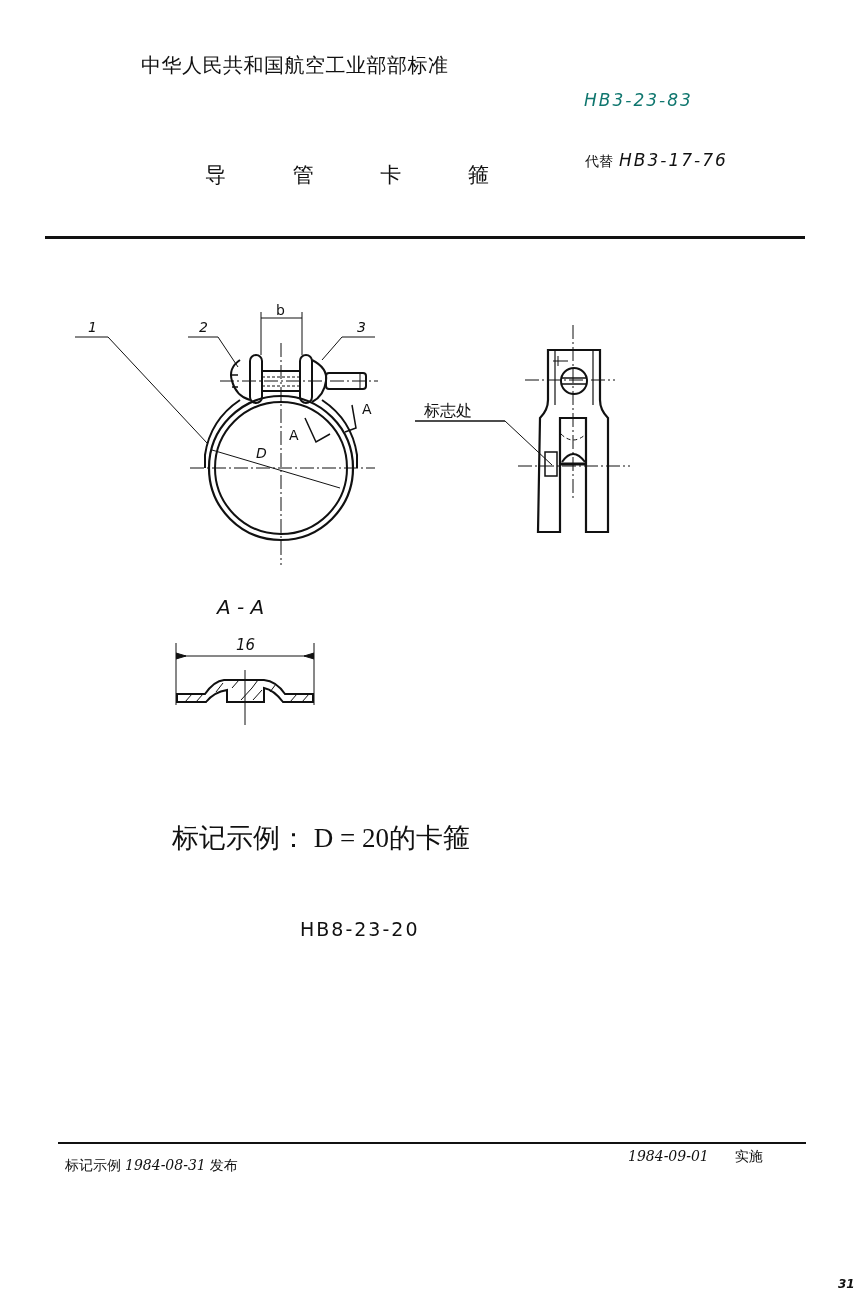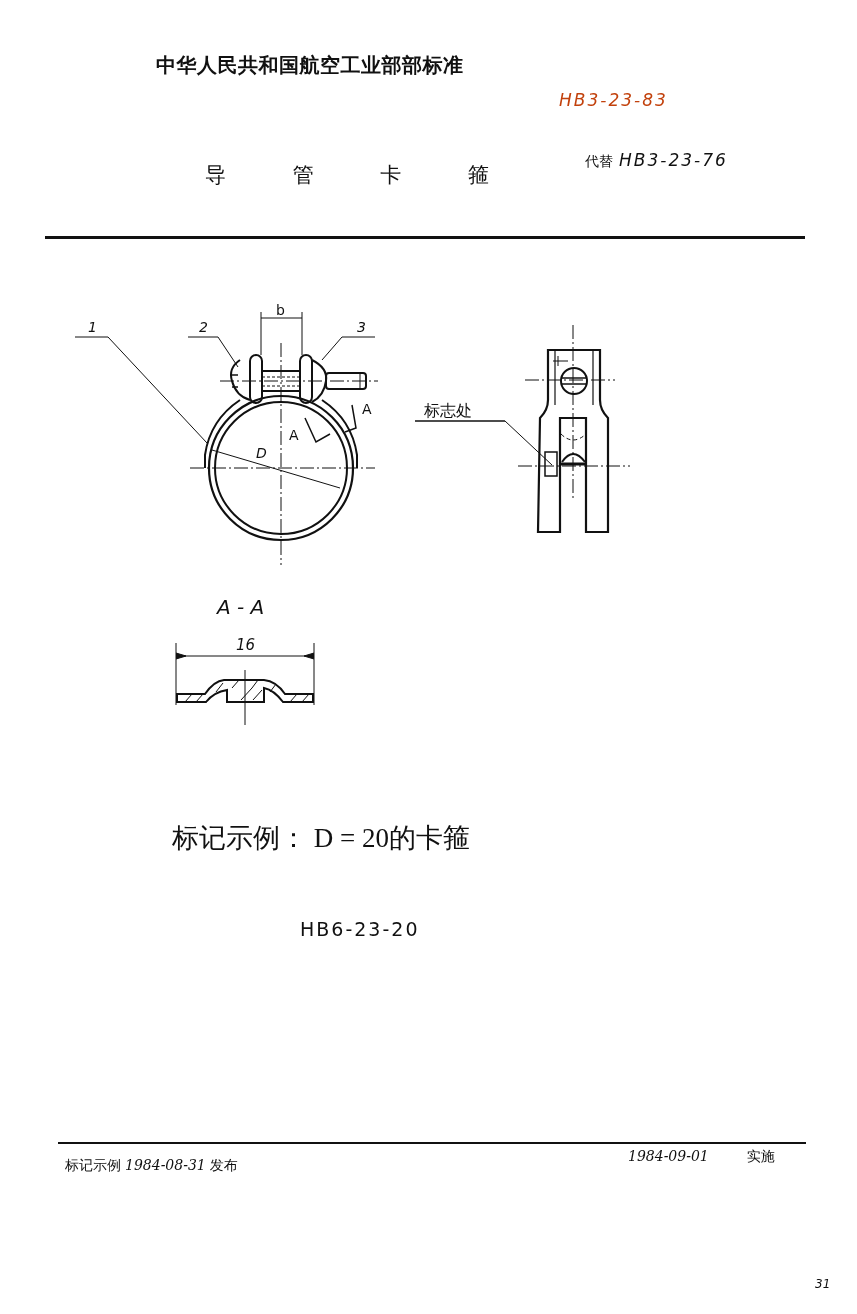--- a/index.html
+++ b/index.html
@@ -2,26 +2,26 @@
 <html><head>
   <meta charset="utf-8">
   <style>
     html, body { margin: 0; padding: 0; background: #ffffff; }
     body {
       width: 857px; height: 1314px; position: relative; overflow: hidden;
       font-family: "DejaVu Sans", sans-serif; color: #111;
     }
     .abs { position: absolute; }
     .org-title {
-      left: 156px; top: 52px; font-size: 20px; font-weight: bold; letter-spacing: 0.5px;
+      left: 141px; top: 52px; font-size: 20px; font-weight: normal; letter-spacing: 0.5px;
       font-family: "DejaVu Sans", sans-serif;
     }
     .std-no {
-      left: 559px; top: 90px; font-size: 17px; font-style: italic; letter-spacing: 2px;
-      font-family: "DejaVu Sans", sans-serif; color: #c2410c;
+      left: 584px; top: 90px; font-size: 17px; font-style: italic; letter-spacing: 2px;
+      font-family: "DejaVu Sans", sans-serif; color: #0f766e;
     }
     .doc-title {
       left: 205px; top: 161px; font-size: 21px; letter-spacing: 30px;
       font-family: "DejaVu Serif", serif;
     }
     .replaces {
       left: 585px; top: 150px; font-size: 14px; font-family: "DejaVu Sans", sans-serif;
     }
     .replaces .code { font-size: 17px; font-style: italic; letter-spacing: 2px; margin-left: 6px; }
     .rule-top {
@@ -39,34 +39,34 @@
       left: 58px; top: 1142px; width: 748px; height: 2px; background: #111;
     }
     .footer-left {
       left: 65px; top: 1157px; font-size: 14px; font-family: "DejaVu Serif", serif;
     }
     .footer-left .date, .footer-right .date { font-style: italic; margin: 0 4px; }
     .footer-left .act { }
     .footer-right {
       left: 624px; top: 1148px; font-size: 14px; font-family: "DejaVu Serif", serif;
     }
-    .footer-right .act { margin-left: 34px; }
+    .footer-right .act { margin-left: 22px; }
     .page-no {
-      left: 815px; top: 1277px; font-size: 12px; font-style: italic; font-weight: normal;
+      left: 838px; top: 1277px; font-size: 12px; font-style: italic; font-weight: bold;
     }
     svg text { font-family: "DejaVu Sans", sans-serif; }
   </style>
 </head>
 <body>
 
 <div class="abs org-title">中华人民共和国航空工业部部标准</div>
 <div class="abs std-no">HB3-23-83</div>
 <div class="abs doc-title">导 管 卡 箍</div>
 <div class="abs replaces">
-  <span>代替</span><span class="code">HB3-23-76</span>
+  <span>代替</span><span class="code">HB3-17-76</span>
 </div>
 <div class="abs rule-top"></div>
 
 <svg class="abs drawing" width="857" height="800" viewBox="0 0 857 800" xmlns="http://www.w3.org/2000/svg">
   <g fill="none" stroke="#111" stroke-width="1">
 
     <g>
 
       <line x1="281" y1="343" x2="281" y2="565" stroke-dasharray="14,3,2,3"></line>
       <line x1="190" y1="468" x2="375" y2="468" stroke-dasharray="14,3,2,3"></line>
@@ -176,21 +176,21 @@
       <text x="217" y="614" font-size="20" font-style="italic">A - A</text>
       <text x="236" y="650" font-size="15" font-style="italic">16</text>
     </g>
   </g>
 </svg>
 
 <div class="abs example">
   <span>标记示例：</span>
   <span>D = 20的卡箍</span>
 </div>
-<div class="abs example-code">HB6-23-20</div>
+<div class="abs example-code">HB8-23-20</div>
 
 <div class="abs rule-bottom"></div>
 <div class="abs footer-left">
   <span>标记示例</span><span class="date">1984-08-31</span><span class="act">发布</span>
 </div>
 <div class="abs footer-right">
   <span class="date">1984-09-01</span><span class="act">实施</span>
 </div>
 <div class="abs page-no">31</div>
 

